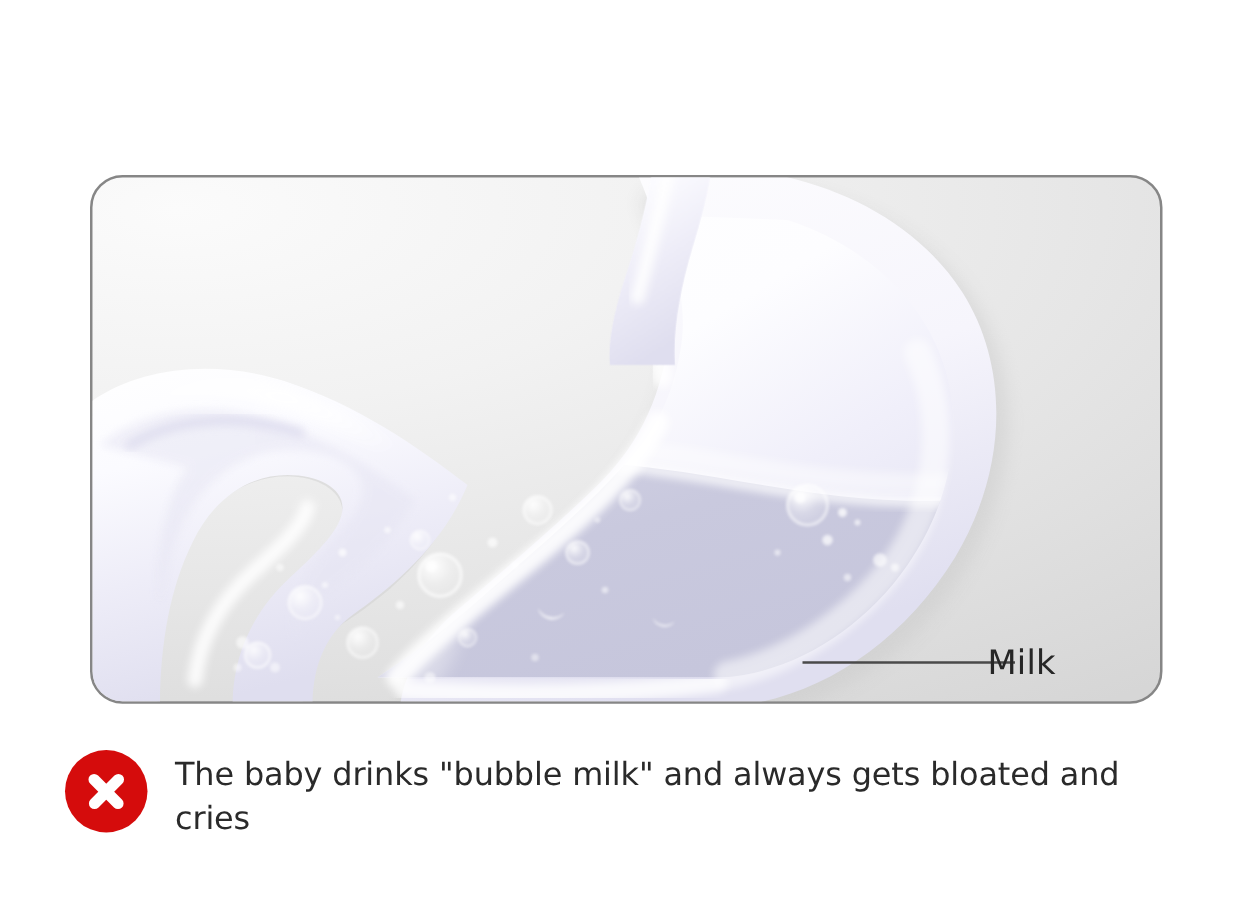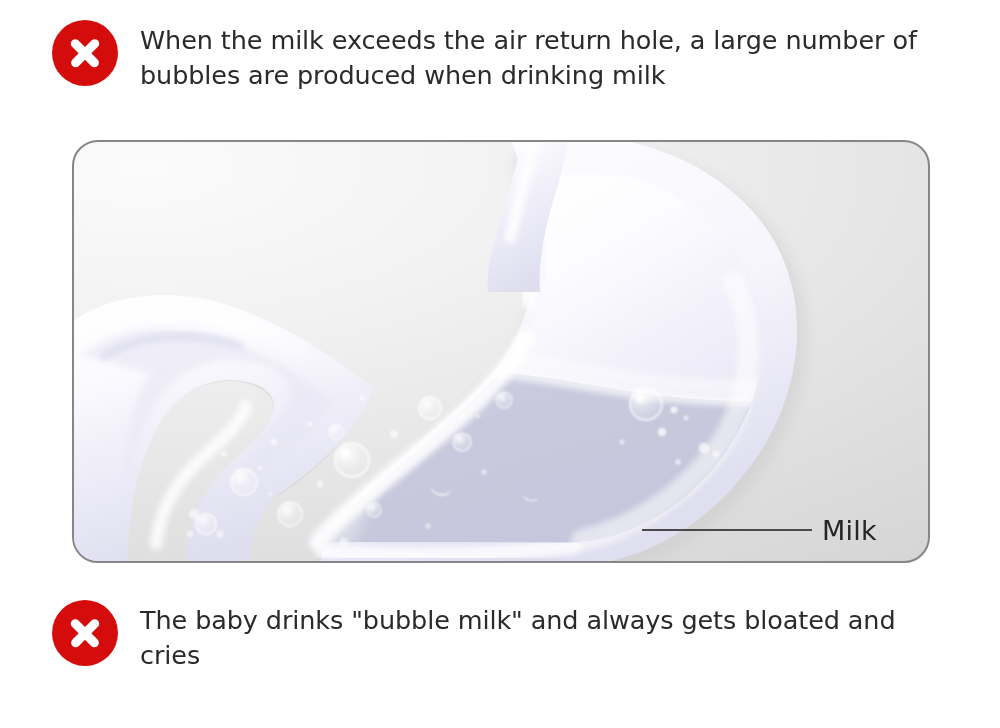--- a/index.html
+++ b/index.html
@@ -94,31 +94,27 @@
   #leader-milk { left: 568px; top: 387px; width: 170px; }
 
   .leader-label {
     position: absolute;
     font-size: 27px;
     color: #262626;
     font-weight: 500;
     letter-spacing: 0.2px;
     white-space: nowrap;
   }
-  #label-milk { left: 748px; top: 373px; }
+  #label-milk { left: 716px; top: 373px; }
 </style>
 </head>
 <body>
 
 <div id="page">
 
-  <div class="callout" id="callout-top">
-    <div class="x-badge"></div>
-    <div class="callout-text">When the milk exceeds the air return hole, a large number of bubbles are produced when drinking milk</div>
-  </div>
 
   <div id="illustration-panel">
 
     <svg id="stomach-svg" viewBox="0 0 858 423" preserveAspectRatio="none">
       <defs>
 
         <linearGradient id="wallGrad" x1="0" y1="0" x2="0.75" y2="1">
           <stop offset="0%" stop-color="#ffffff"></stop>
           <stop offset="42%" stop-color="#fdfdff"></stop>
           <stop offset="70%" stop-color="#f0effa"></stop>

